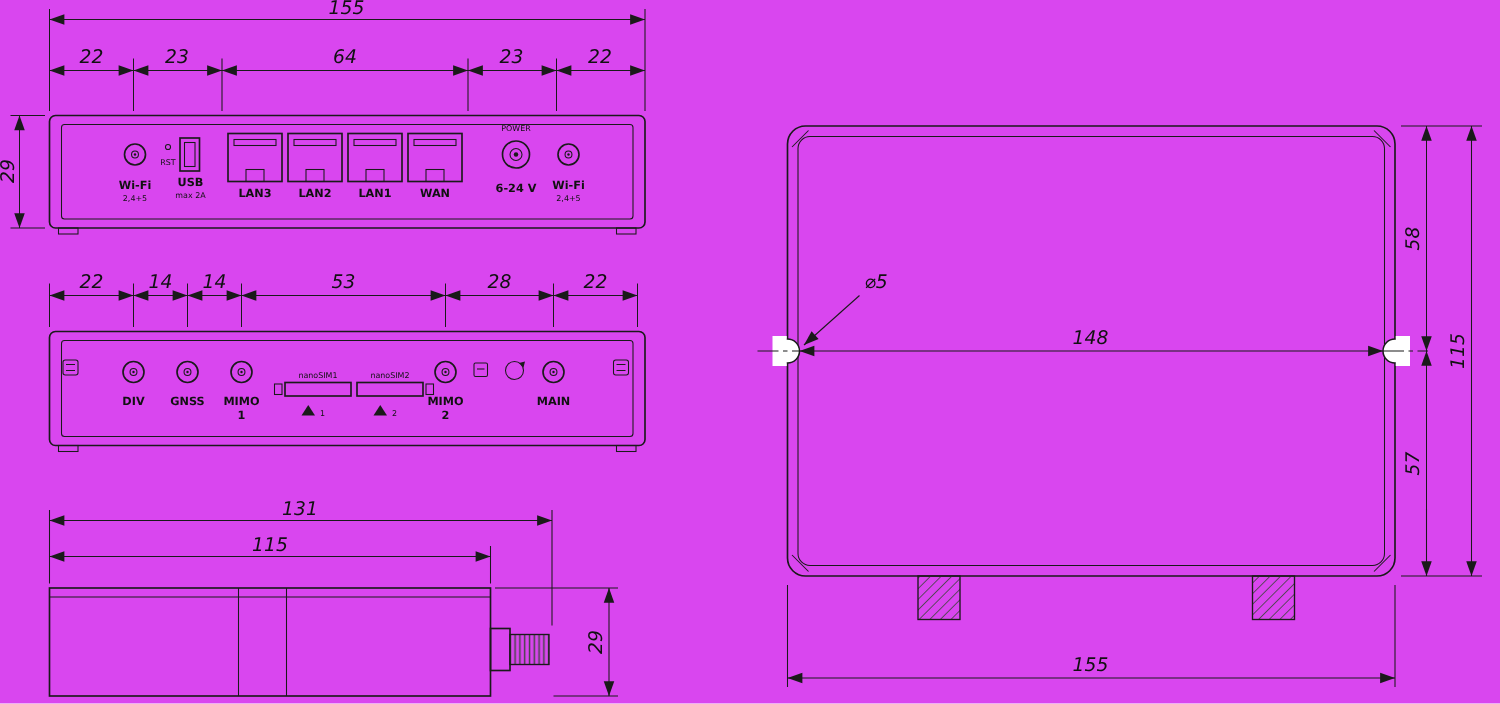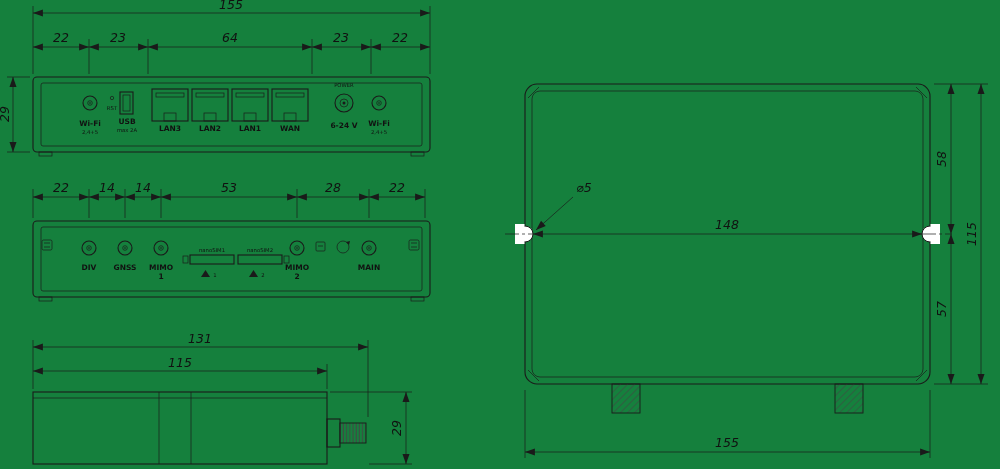--- a/index.html
+++ b/index.html
@@ -1,16 +1,16 @@
 <!DOCTYPE html>
 <html><head>
 <meta charset="utf-8">
 <style>
   html,body{margin:0;padding:0;background:#fff;}
-  .stage{width:1000px;height:469px;position:relative;background:#15803d;overflow:hidden;}
+  .stage{width:1000px;height:469px;position:relative;background:#d946ef;overflow:hidden;}
   svg{font-family:"DejaVu Sans",sans-serif;}
   .ln{stroke:#1a1a1a;stroke-width:1.1;fill:none;}
   .thin{stroke:#1a1a1a;stroke-width:0.7;fill:none;}
   .dim{stroke:#1a1a1a;stroke-width:0.7;fill:none;}
   .cl{stroke:#1a1a1a;stroke-width:0.7;fill:none;stroke-dasharray:14 3 3 3;}
   .dimtxt{font-style:italic;font-size:12.5px;fill:#111;text-anchor:middle;}
   .lbl{font-size:7.5px;font-weight:bold;fill:#111;text-anchor:middle;}
   .lbls{font-size:5.3px;fill:#111;text-anchor:middle;}
   .fillk{fill:#1a1a1a;}
 </style>

